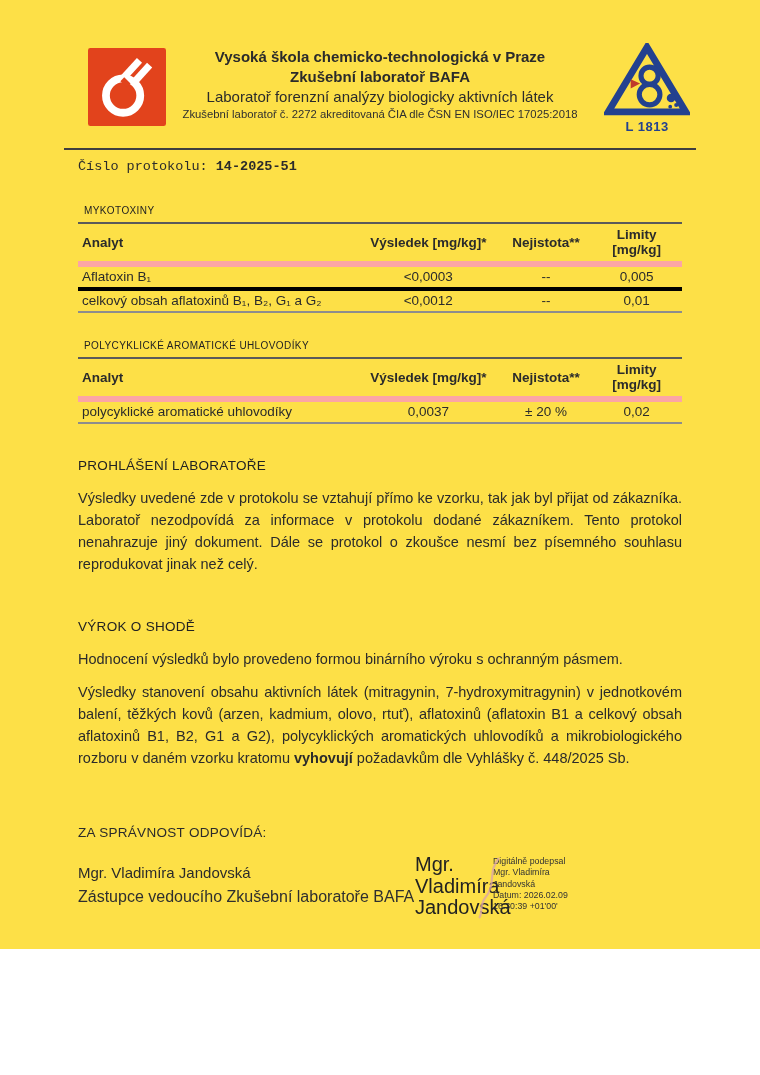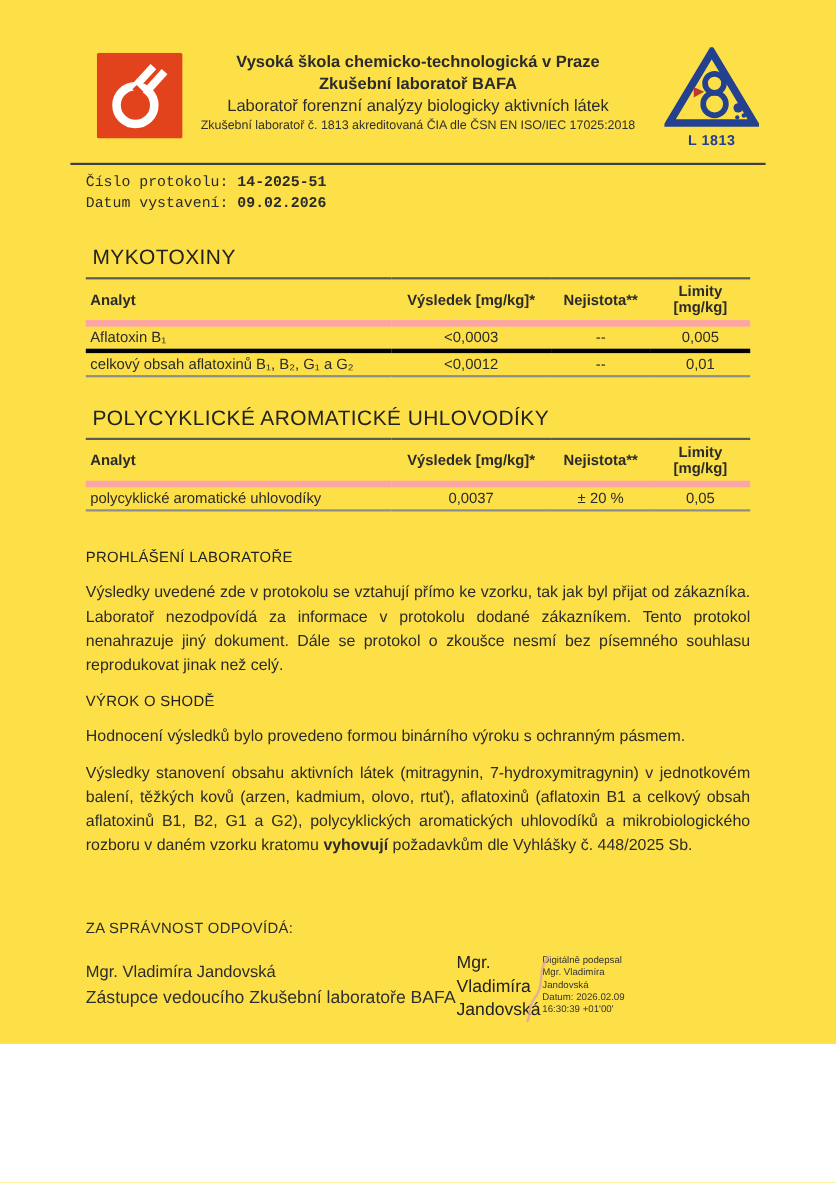--- a/index.html
+++ b/index.html
@@ -41,21 +41,21 @@
     border: none; border-top: 2px solid #3f3f3f;
     margin: 4px -14px 0 -14px;
   }
 
   
   .protocol-meta { margin-top: 7px; font-size: 13.5px; line-height: 19px; font-family: Liberation Mono, monospace; }
   .protocol-meta b { font-weight: bold; }
 
   
   .section-label {
-    font-size: 19px; letter-spacing: 0.4px; color: #222;
+    font-size: 10px; letter-spacing: 0.4px; color: #222;
     margin: 27px 0 6px 6px;
   }
   .section-label.first { margin-top: 29px; }
   table.results {
     width: 100%; border-collapse: collapse;
     font-size: 13.5px;
     border-top: 2px solid #5a5a5a;
     border-bottom: 2px solid #8d8d8d;
   }
   table.results th {
@@ -69,35 +69,35 @@
   .c-analyt { width: 46%; }
   .c-vysledek { width: 24%; }
   .c-nejistota { width: 15%; }
   .c-limity { width: 15%; }
 
   
   .block-heading { font-size: 13.5px; letter-spacing: 0.3px; color: #222; }
   .heading-prohlaseni { margin-top: 34px; }
   .para { font-size: 14.5px; line-height: 22px; text-align: justify; color: #2b2b2b; }
   .para-prohlaseni { margin-top: 14px; }
-  .heading-vyrok { margin-top: 14px; }
+  .heading-vyrok { margin-top: 44px; }
   .para-vyrok1 { margin-top: 14px; text-align: left; }
   .para-vyrok2 { margin-top: 11px; }
   .para b { font-weight: bold; }
 
   
   .sig-heading { margin-top: 56px; font-size: 13.5px; letter-spacing: 0.3px; }
   .sig-row { display: flex; margin-top: 24px; }
   .sig-left { width: 340px; }
   .sig-name { font-size: 14.5px; font-weight: bold; font-weight: normal; font-size: 15px; }
   .sig-role { font-size: 16px; margin-top: 7px; color: #2f2f2f; }
   .sig-digital {
     position: relative; display: flex; margin-top: -10px; margin-left: -3px;
   }
-  .sig-big { font-size: 16px; line-height: 21.5px; color: #222; width: 78px; }
+  .sig-big { font-size: 20px; line-height: 21.5px; color: #222; width: 78px; }
   .sig-details {
     font-size: 8.8px; line-height: 11.3px; color: #333;
     padding-top: 2px; width: 110px;
   }
   .sig-flourish {
     position: absolute; left: 58px; top: 0; width: 34px; height: 66px;
     pointer-events: none;
   }
 
   
@@ -120,21 +120,21 @@
         <path d="M59,44 L79,22" stroke="#ffffff" stroke-width="9" stroke-linecap="butt" fill="none"></path>
         <path d="M44,40 L66,16" stroke="#ffffff" stroke-width="9" stroke-linecap="butt" fill="none"></path>
         <path d="M44,40 L52,48" stroke="#e2431c" stroke-width="7" fill="none"></path>
       </svg>
     </div>
 
     <div class="header-text">
       <div class="h-bold">Vysoká škola chemicko-technologická v Praze</div>
       <div class="h-bold">Zkušební laboratoř BAFA</div>
       <div class="h-med">Laboratoř forenzní analýzy biologicky aktivních látek</div>
-      <div class="h-small">Zkušební laboratoř č. 1813 akreditovaná ČIA dle ČSN EN ISO/IEC 17025:2018</div>
+      <div class="h-small">Zkušební laboratoř č. 2272 akreditovaná ČIA dle ČSN EN ISO/IEC 17025:2018</div>
     </div>
 
     <div class="logo-cia">
       <svg width="86" height="74" viewBox="0 0 100 86" xmlns="http://www.w3.org/2000/svg">
         <path d="M50,5 L95,80 L5,80 Z" fill="none" stroke="#23418f" stroke-width="8" stroke-linejoin="miter"></path>
         <circle cx="53" cy="38" r="10" fill="none" stroke="#23418f" stroke-width="6"></circle>
         <circle cx="53" cy="60" r="12" fill="none" stroke="#23418f" stroke-width="6"></circle>
         <path d="M31,42 l11,5 l-11,6 z" fill="#c03a2b"></path>
         <circle cx="78" cy="64" r="5" fill="#23418f"></circle>
         <circle cx="84" cy="72" r="2.4" fill="#23418f"></circle>
@@ -144,24 +144,20 @@
     </div>
   </header>
 
   <hr class="header-rule">
 
   <div class="protocol-meta">
     <div>
       <span>Číslo protokolu:</span>
       <b>14-2025-51</b>
     </div>
-    <div>
-      <span>Datum vystavení:</span>
-      <b>09.02.2026</b>
-    </div>
   </div>
 
   <div class="section-label first">MYKOTOXINY</div>
   <table class="results">
     <thead>
       <tr>
         <th class="c-analyt">Analyt</th>
         <th class="c-vysledek">Výsledek [mg/kg]*</th>
         <th class="c-nejistota">Nejistota**</th>
         <th class="c-limity">Limity [mg/kg]</th>
@@ -191,21 +187,21 @@
         <th class="c-vysledek">Výsledek [mg/kg]*</th>
         <th class="c-nejistota">Nejistota**</th>
         <th class="c-limity">Limity [mg/kg]</th>
       </tr>
     </thead>
     <tbody>
       <tr>
         <td class="c-analyt">polycyklické aromatické uhlovodíky</td>
         <td>0,0037</td>
         <td>± 20 %</td>
-        <td>0,05</td>
+        <td>0,02</td>
       </tr>
     </tbody>
   </table>
 
   <div class="block-heading heading-prohlaseni">PROHLÁŠENÍ LABORATOŘE</div>
   <p class="para para-prohlaseni">Výsledky uvedené zde v protokolu se vztahují přímo ke vzorku, tak jak byl přijat od zákazníka. Laboratoř nezodpovídá za informace v protokolu dodané zákazníkem. Tento protokol nenahrazuje jiný dokument. Dále se protokol o zkoušce nesmí bez písemného souhlasu reprodukovat jinak než celý.</p>
 
   <div class="block-heading heading-vyrok">VÝROK O SHODĚ</div>
   <p class="para para-vyrok1">Hodnocení výsledků bylo provedeno formou binárního výroku s ochranným pásmem.</p>
   <p class="para para-vyrok2"><span>Výsledky stanovení obsahu aktivních látek (mitragynin, 7-hydroxymitragynin) v jednotkovém balení, těžkých kovů (arzen, kadmium, olovo, rtuť), aflatoxinů (aflatoxin B1 a celkový obsah aflatoxinů B1, B2, G1 a G2), polycyklických aromatických uhlovodíků a mikrobiologického rozboru v daném vzorku kratomu </span><b>vyhovují</b><span> požadavkům dle Vyhlášky č. 448/2025 Sb.</span></p>

